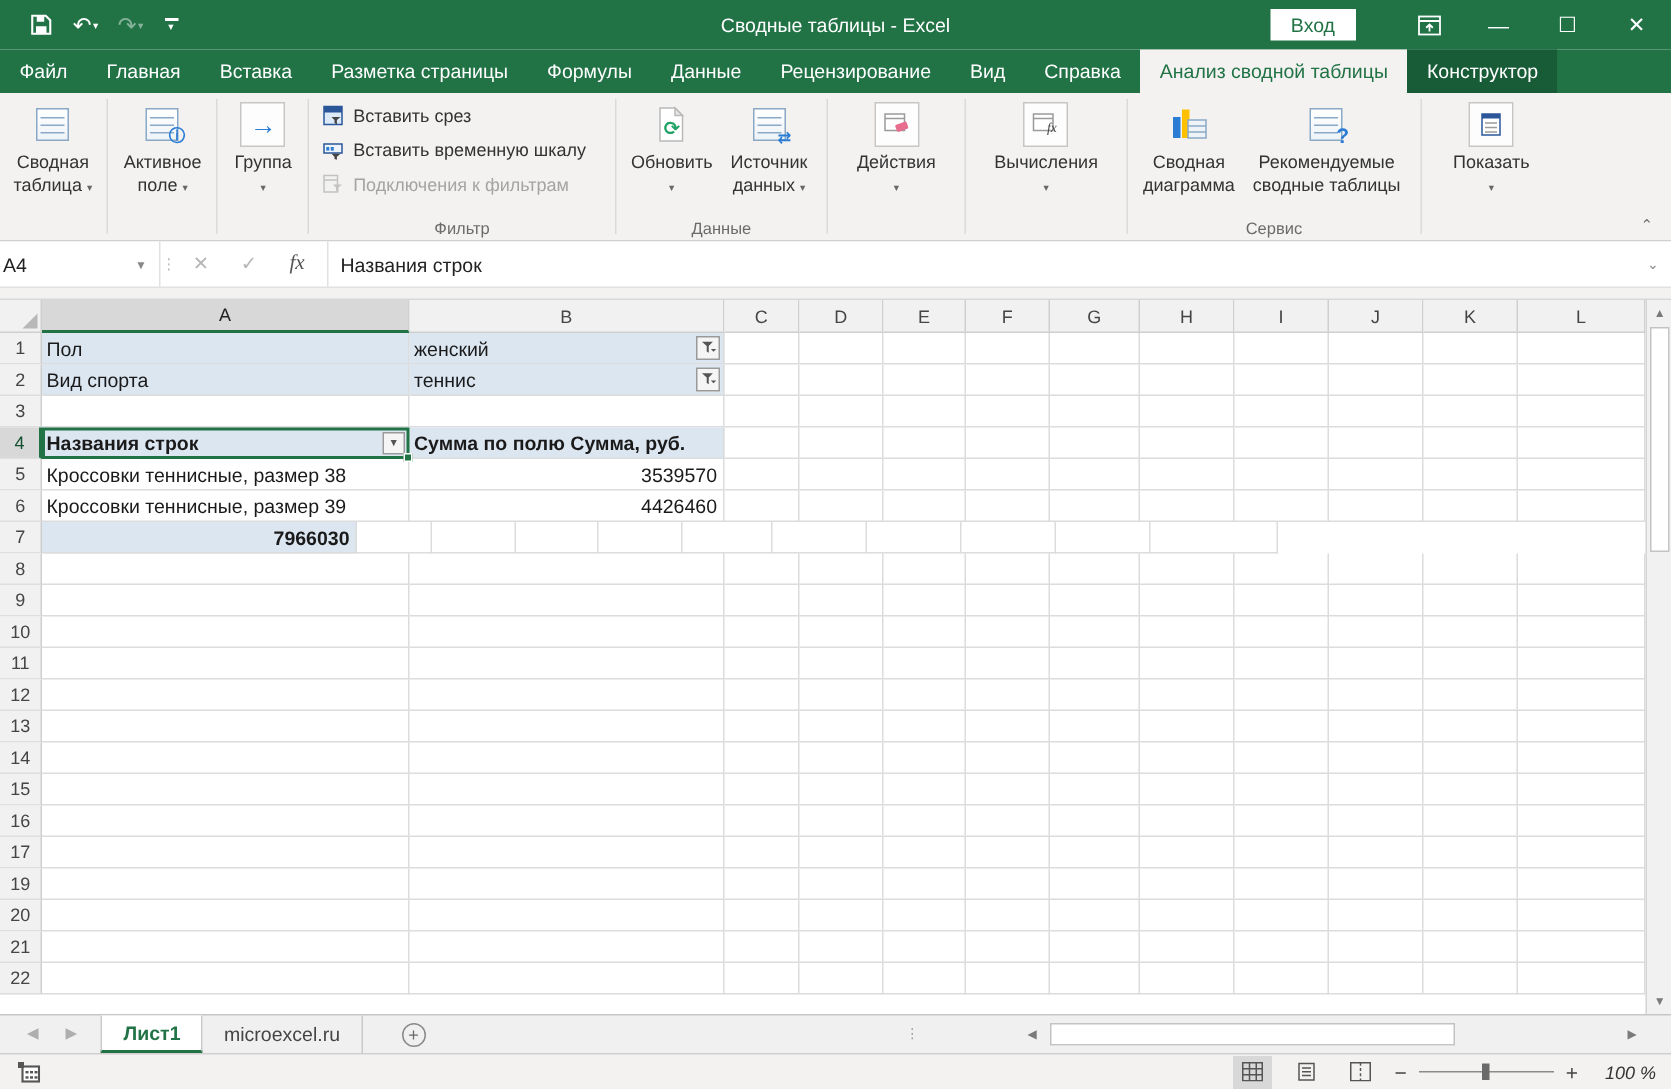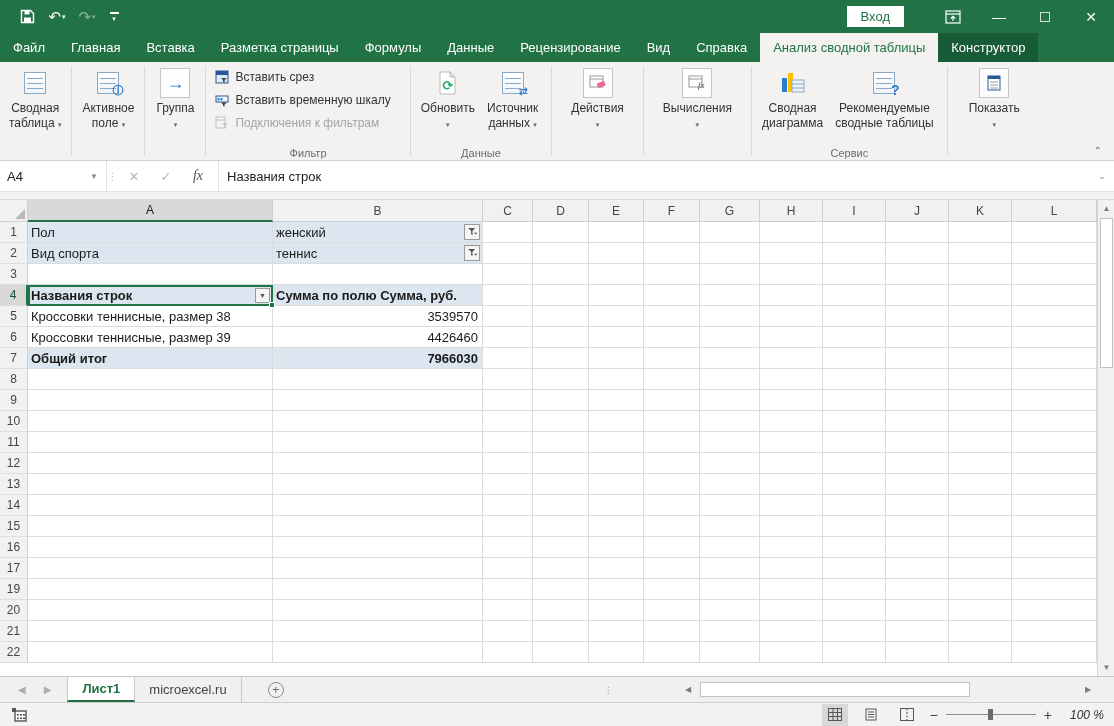--- a/index.html
+++ b/index.html
@@ -47,21 +47,21 @@
   .collapse-ribbon { position:absolute; right:12px; bottom:4px; color:#6b6b6b; font-size:10px; }
 
   
   .icon-grid { width:22px; height:22px; border:1px solid #8aa9c7; background:linear-gradient(#fff,#eef3f8); position:relative; }
   .icon-grid:before { content:""; position:absolute; left:2px; top:5px; right:2px; height:1px; background:#8aa9c7; box-shadow:0 5px 0 #8aa9c7, 0 10px 0 #8aa9c7; }
   .badge { position:absolute; right:-5px; bottom:-5px; font-size:11px; font-weight:bold; }
   .arrow-ico { color:#2b7cd3; font-size:18px; font-weight:bold; }
 
   
   .fbar { position:absolute; left:0; top:161px; width:1114px; height:31px; background:#fff; border-bottom:1px solid #e1e1e1; display:flex; align-items:stretch; }
-  .namebox { width:107px; display:flex; align-items:center; padding-left:7px; border-right:1px solid #e1e1e1; position:relative; font-size:13px; color:#222; }
+  .namebox { width:107px; display:flex; align-items:center; padding-left:2px; border-right:1px solid #e1e1e1; position:relative; font-size:13px; color:#222; }
   .namebox .dd { position:absolute; right:8px; font-size:8px; color:#888; }
   .fdots { width:11px; display:flex; align-items:center; justify-content:center; color:#b8b8b8; font-size:10px; letter-spacing:0; }
   .fbtns { display:flex; align-items:center; gap:0; border-right:1px solid #e1e1e1; padding-right:4px; }
   .fbtn { width:32px; height:100%; display:flex; align-items:center; justify-content:center; font-size:13px; color:#b6b6b6; }
   .fbtn.fx { color:#555; font-style:italic; font-family:"Liberation Serif","DejaVu Serif",serif; font-size:14px; }
   .fvalue { flex:1; display:flex; align-items:center; padding-left:8px; font-size:13px; color:#222; }
   .fchev { width:24px; display:flex; align-items:center; justify-content:center; color:#888; font-size:9px; }
   .fgap { position:absolute; left:0; top:192px; width:1114px; height:8px; background:#f3f2f1; border-bottom:1px solid #d8d8d8; }
 
   
@@ -134,20 +134,21 @@
         </div>
       <div class="qat-btn disabled">
           <span>↷</span>
           <span class="dd">▾</span>
         </div>
       <div class="qat-custom">
           <span class="bar"></span>
           <span class="chev">▾</span>
         </div>
     </div>
+    <div class="win-title">Сводные таблицы  -  Excel</div>
     <div class="tb-right">
       <div class="signin">Вход</div>
       <div class="winbtn ribbon-display-icon">
         <svg width="16" height="14" viewBox="0 0 16 14">
             <rect x="1" y="1" width="14" height="12" fill="none" stroke="#fff" stroke-width="1.2"></rect>
             <line x1="1" y1="4" x2="15" y2="4" stroke="#fff" stroke-width="1.2"></line>
             <path d="M8 11V6.5 M5.8 8.5L8 6.3l2.2 2.2" fill="none" stroke="#fff" stroke-width="1.2"></path>
           </svg>
       </div>
       <div class="winbtn">—</div>
@@ -465,21 +466,20 @@
         <div class="gcell" style="width: 56px;"></div>
         <div class="gcell" style="width: 60px;"></div>
         <div class="gcell" style="width: 63px;"></div>
         <div class="gcell" style="width: 63px;"></div>
         <div class="gcell" style="width: 63px;"></div>
         <div class="gcell" style="width: 63px;"></div>
         <div class="gcell" style="width: 85px;"></div>
       </div>
       <div class="grow">
         <div class="rowhdr">7</div>
-        <div class="gcell blue bold" style="width: 245px;">Общий итог</div>
         <div class="gcell blue bold num" style="width: 210px;">7966030</div>
         <div class="gcell" style="width: 50px;"></div>
         <div class="gcell" style="width: 56px;"></div>
         <div class="gcell" style="width: 55px;"></div>
         <div class="gcell" style="width: 56px;"></div>
         <div class="gcell" style="width: 60px;"></div>
         <div class="gcell" style="width: 63px;"></div>
         <div class="gcell" style="width: 63px;"></div>
         <div class="gcell" style="width: 63px;"></div>
         <div class="gcell" style="width: 63px;"></div>

